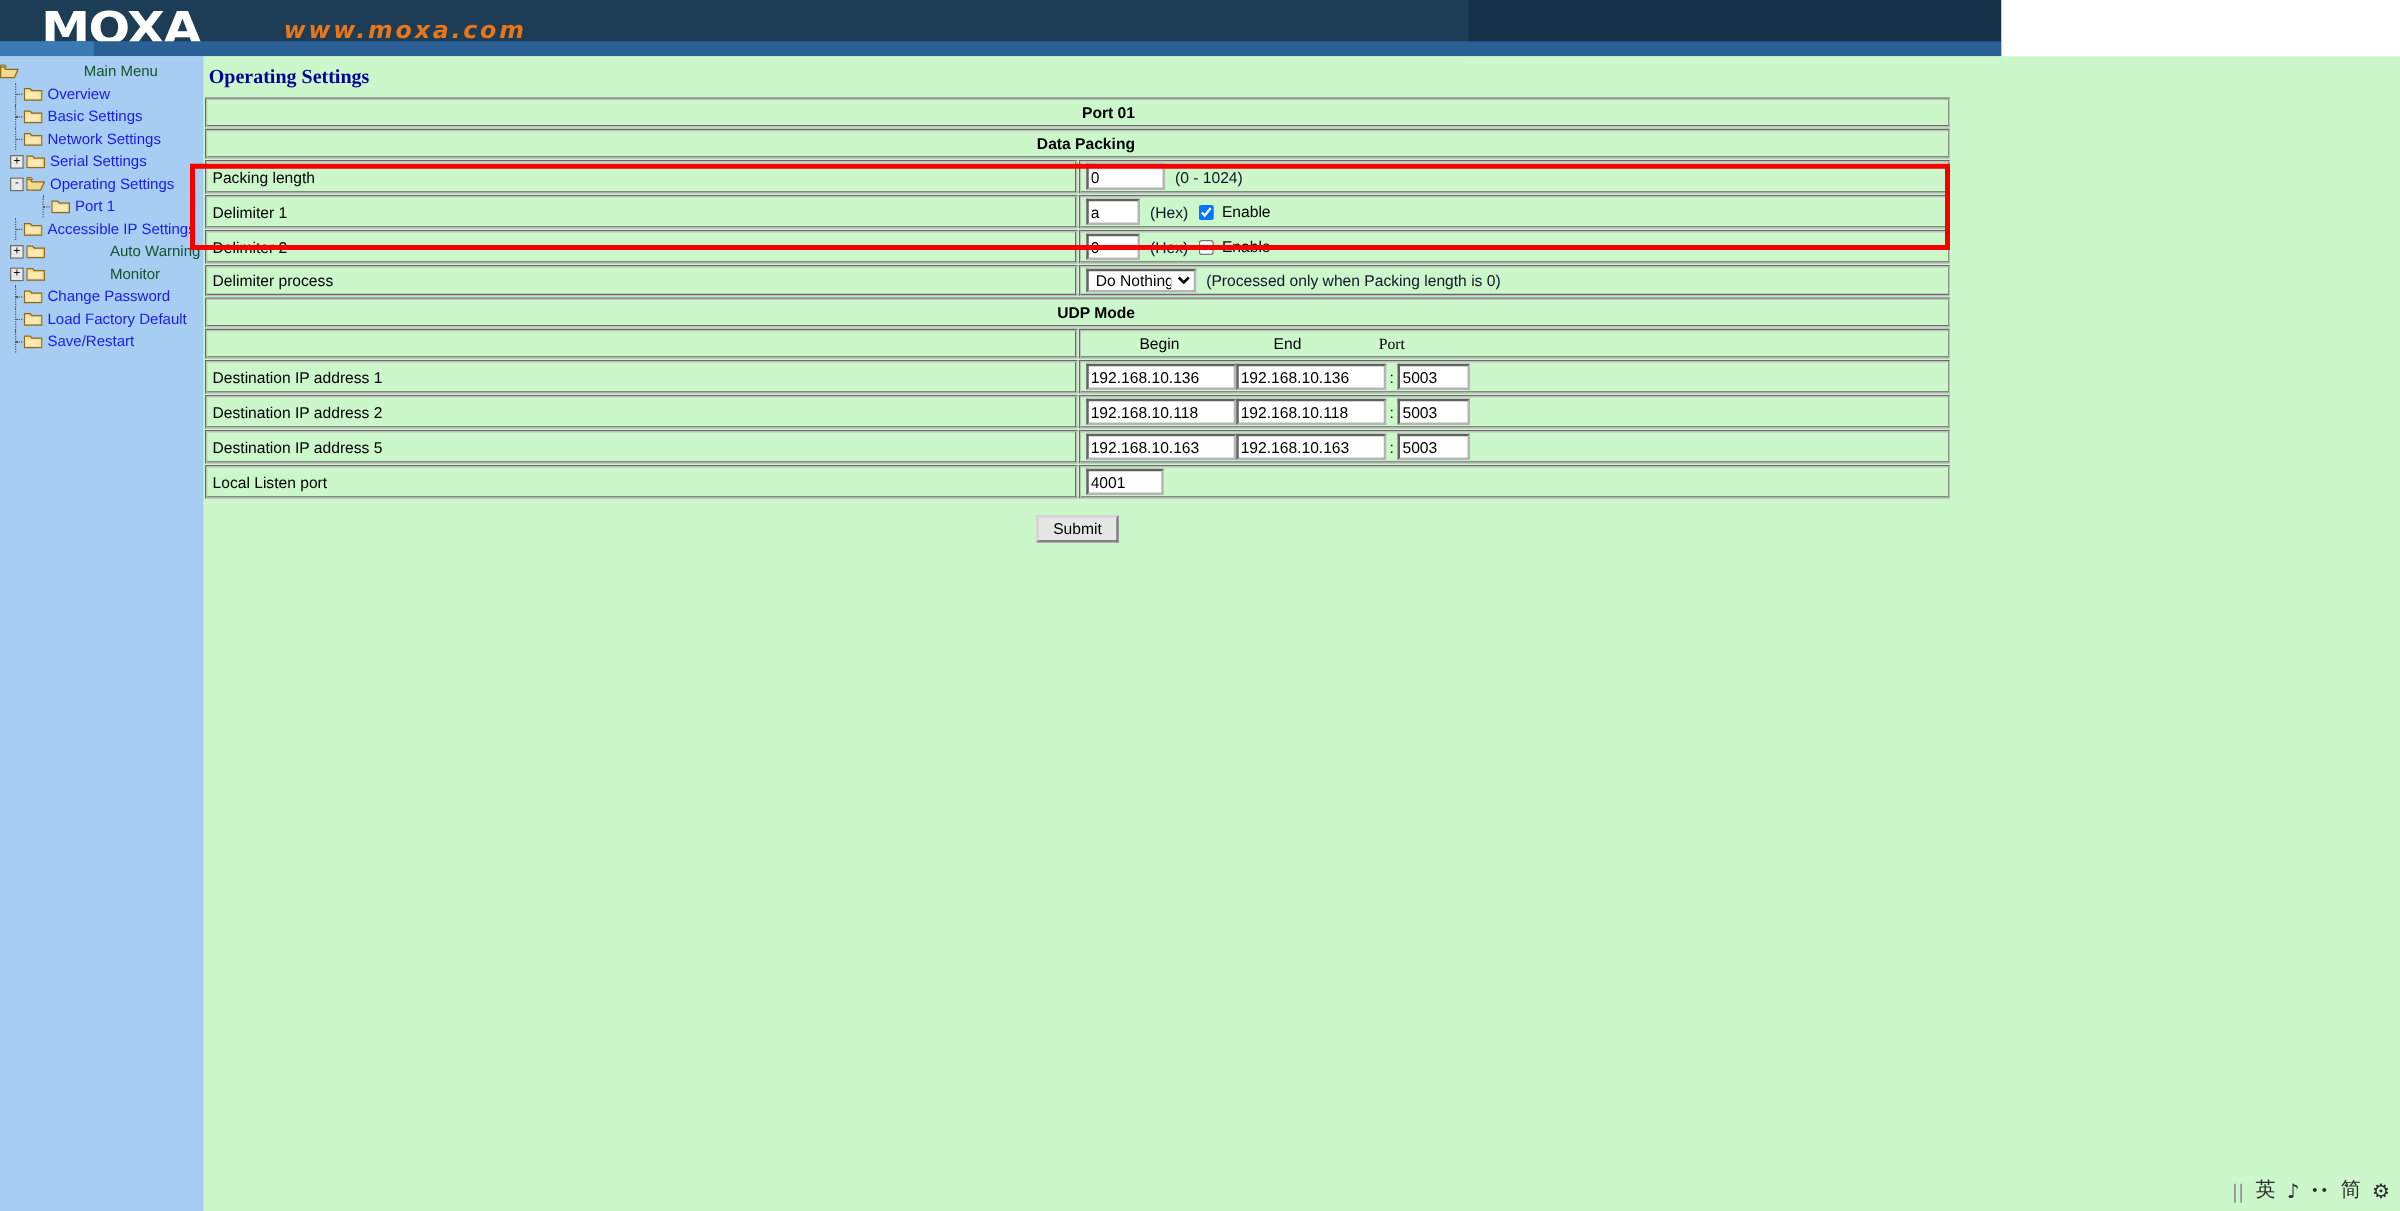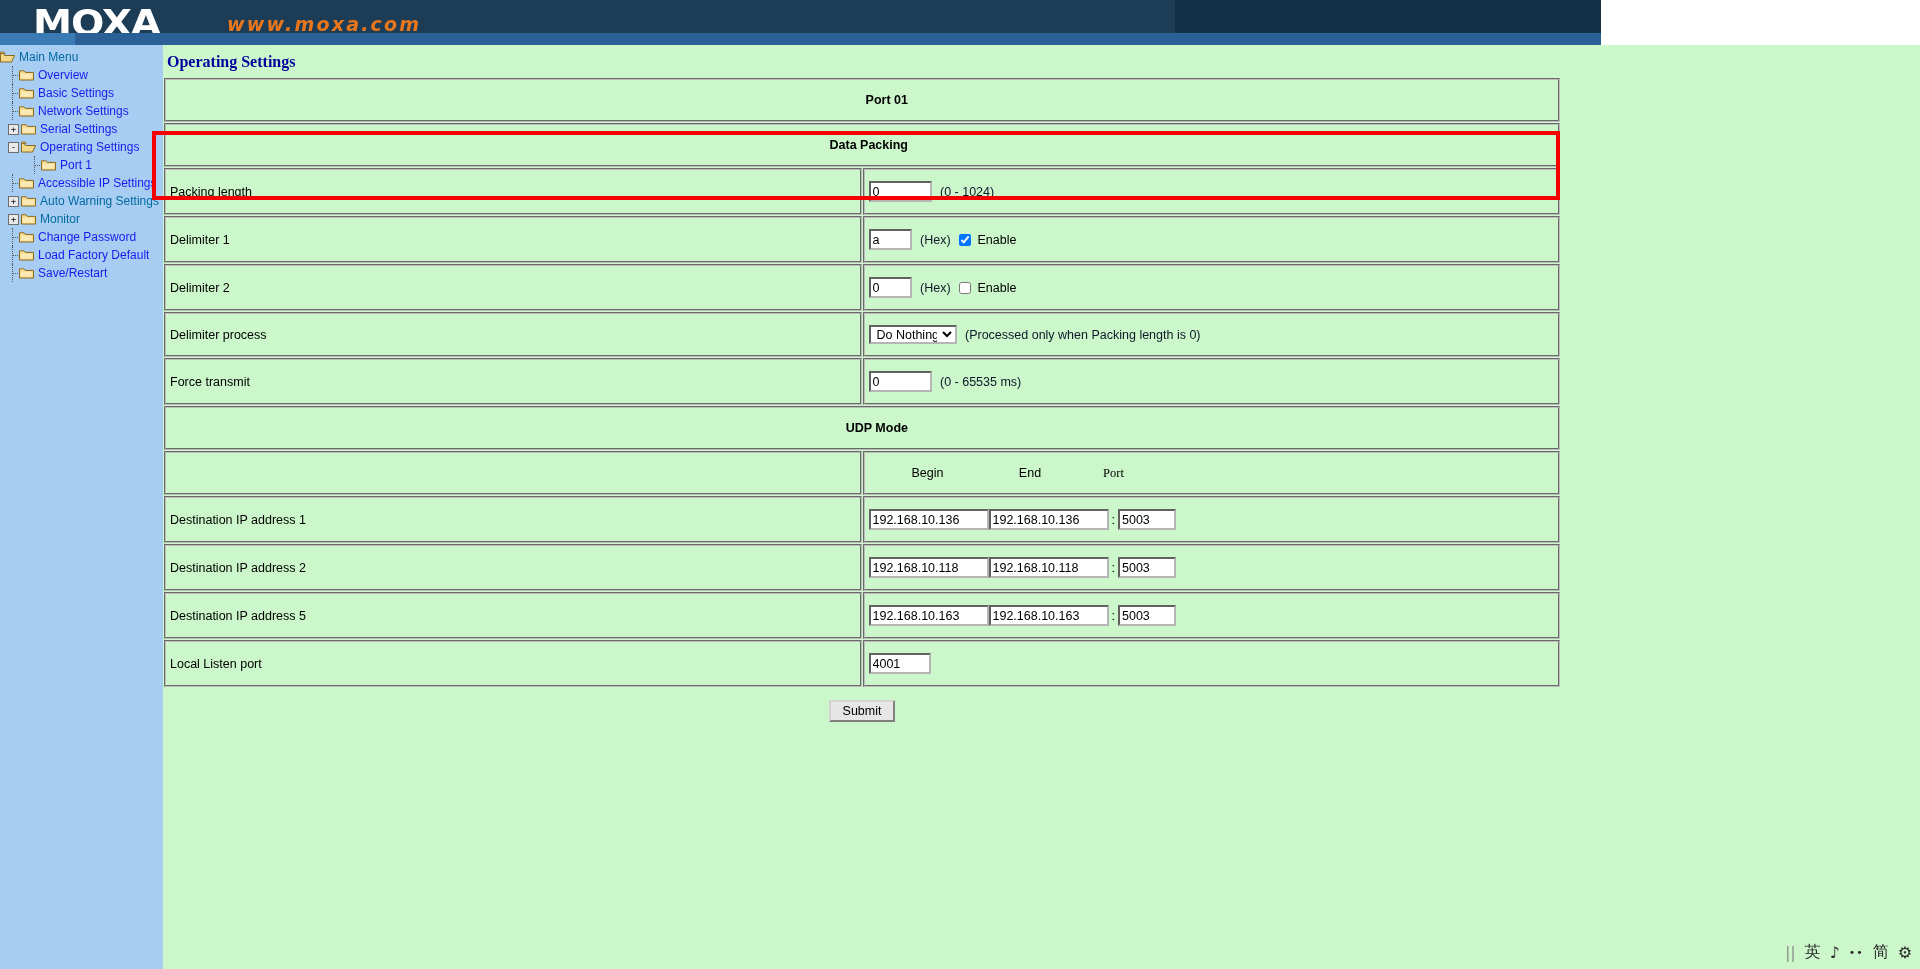--- a/index.html
+++ b/index.html
@@ -139,21 +139,21 @@
     margin-right: 4px;
     flex: 0 0 auto;
     position: relative;
   }
   .folder svg { display: block; }
   .node-label {
     color: #1a1aee;
     font-size: 12px;
     font-family: "Liberation Sans", sans-serif;
   }
-  .node-label.plain { color: #0369a1; }
+  .node-label.plain { color: #14532d; margin-left: 48px; }
   .indent-1 { padding-left: 8px; }
   .indent-2 { padding-left: 30px; }
 
   
   .main {
     flex: 1;
     background: #cbf7cb;
     padding: 0;
     position: relative;
   }
@@ -168,21 +168,21 @@
     border-collapse: separate;
     border-spacing: 1px;
     width: 1398px;
     margin: 0;
     table-layout: fixed;
   }
   .settings-table td {
     background: #cbf7cb;
     border: 2px groove #bdbdbd;
     height: 18px;
-    padding: 11px 4px;
+    padding: 1px 4px;
     font-size: 12.5px;
     color: #000;
     vertical-align: middle;
     font-family: "Liberation Sans", sans-serif;
     margin-top: 39px;
   }
   td.label-cell { width: 420px; }
   td.value-cell { width: 960px; }
   .section-head {
     text-align: right;
@@ -463,27 +463,20 @@
             <span class="hint">(Hex)</span>
             <input class="cb" type="checkbox" id="d2-cb" style="">
             <span class="cb-label">Enable</span>
           </td>
         </tr>
         <tr>
           <td class="label-cell">Delimiter process</td>
           <td class="value-cell">
             <select class="sel sel-delim" id="delim-proc-select"><option>Do Nothing</option><option>Delimiter+1</option><option>Delimiter+2</option><option>Strip Delimiter</option></select>
             <span class="hint">(Processed only when Packing length is 0)</span>
-          </td>
-        </tr>
-        <tr>
-          <td class="label-cell">Force transmit</td>
-          <td class="value-cell">
-            <input class="txt txt-num" type="text" value="0" style="">
-            <span class="hint">(0 - 65535 ms)</span>
           </td>
         </tr>
         <tr>
           <td colspan="2" class="section-head">UDP Mode</td>
         </tr>
         <tr>
           <td class="label-cell">&nbsp;</td>
           <td class="value-cell">
             <span class="colspec colspec-begin">Begin</span>
             <span class="colspec colspec-end">End</span>

